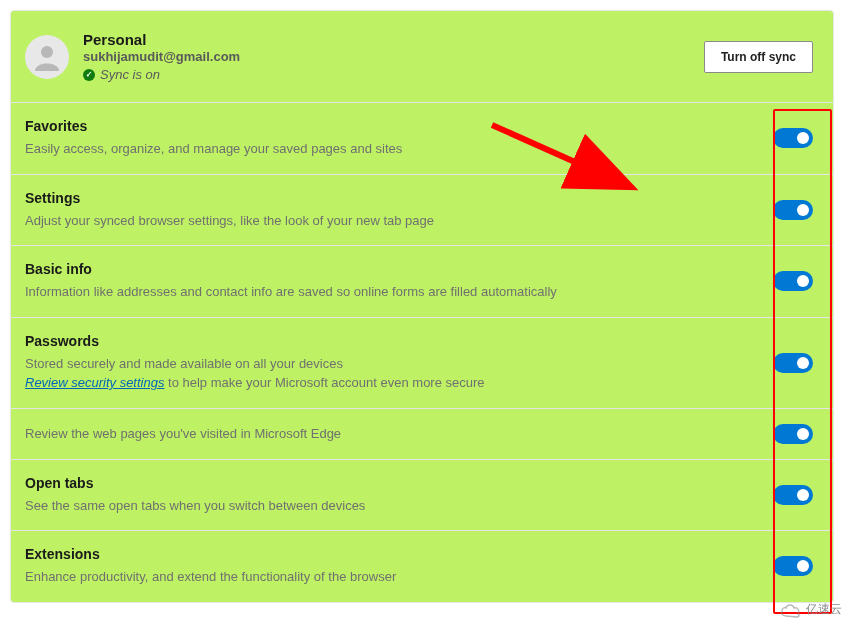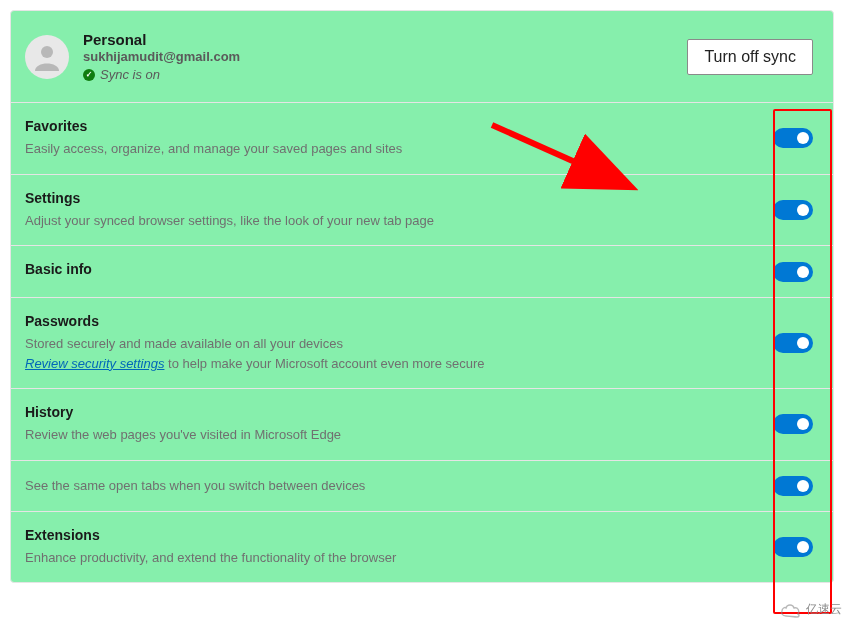--- a/index.html
+++ b/index.html
@@ -9,21 +9,21 @@
       font-family: "Segoe UI", -apple-system, BlinkMacSystemFont, sans-serif;
     }
     body {
       background: #ffffff;
       width: 848px;
       height: 622px;
       position: relative;
       overflow: hidden;
     }
     .card {
-      background: #86efac;
+      background: #bef264;
       border: 1px solid #e5e5e5;
       border-radius: 4px;
       margin: 10px 10px 0 10px;
       width: 824px;
     }
     .profile-header {
       display: flex;
       align-items: center;
       padding: 20px 20px 20px 14px;
       gap: 14px;
@@ -72,24 +72,25 @@
     }
     .sync-text {
       font-size: 13px;
       color: #5a5a5a;
       font-style: italic;
     }
     .turnoff-btn {
       border: 1px solid #8a8a8a;
       background: #fff;
       padding: 8px 16px;
-      font-size: 16px;
+      font-size: 12px;
       color: #222;
       cursor: pointer;
       border-radius: 2px;
+      font-weight: bold;
     }
     .sync-section {
       border-top: 1px solid #e5e5e5;
       padding: 15px 20px 15px 14px;
       display: flex;
       align-items: center;
       gap: 3px;
     }
     .sync-left {
       flex: 1;
@@ -193,45 +194,46 @@
     <div class="sync-left">
       <div class="sync-title">Settings</div>
       <div class="sync-desc">Adjust your synced browser settings, like the look of your new tab page</div>
     </div>
     <div class="toggle"></div>
   </div>
 
   <div class="sync-section">
     <div class="sync-left">
       <div class="sync-title">Basic info</div>
+      <div class="sync-desc">Information like addresses and contact info are saved so online forms are filled automatically</div>
     </div>
     <div class="toggle"></div>
   </div>
 
   <div class="sync-section">
     <div class="sync-left">
       <div class="sync-title">Passwords</div>
       <div class="sync-desc">
         <span>Stored securely and made available on all your devices</span><br>
         <span class="sync-link">Review security settings</span><span> to help make your Microsoft account even more secure</span>
       </div>
     </div>
     <div class="toggle"></div>
   </div>
 
   <div class="sync-section">
     <div class="sync-left">
-      <div class="sync-title">History</div>
       <div class="sync-desc">Review the web pages you've visited in Microsoft Edge</div>
     </div>
     <div class="toggle"></div>
   </div>
 
   <div class="sync-section">
     <div class="sync-left">
+      <div class="sync-title">Open tabs</div>
       <div class="sync-desc">See the same open tabs when you switch between devices</div>
     </div>
     <div class="toggle"></div>
   </div>
 
   <div class="sync-section">
     <div class="sync-left">
       <div class="sync-title">Extensions</div>
       <div class="sync-desc">Enhance productivity, and extend the functionality of the browser</div>
     </div>

